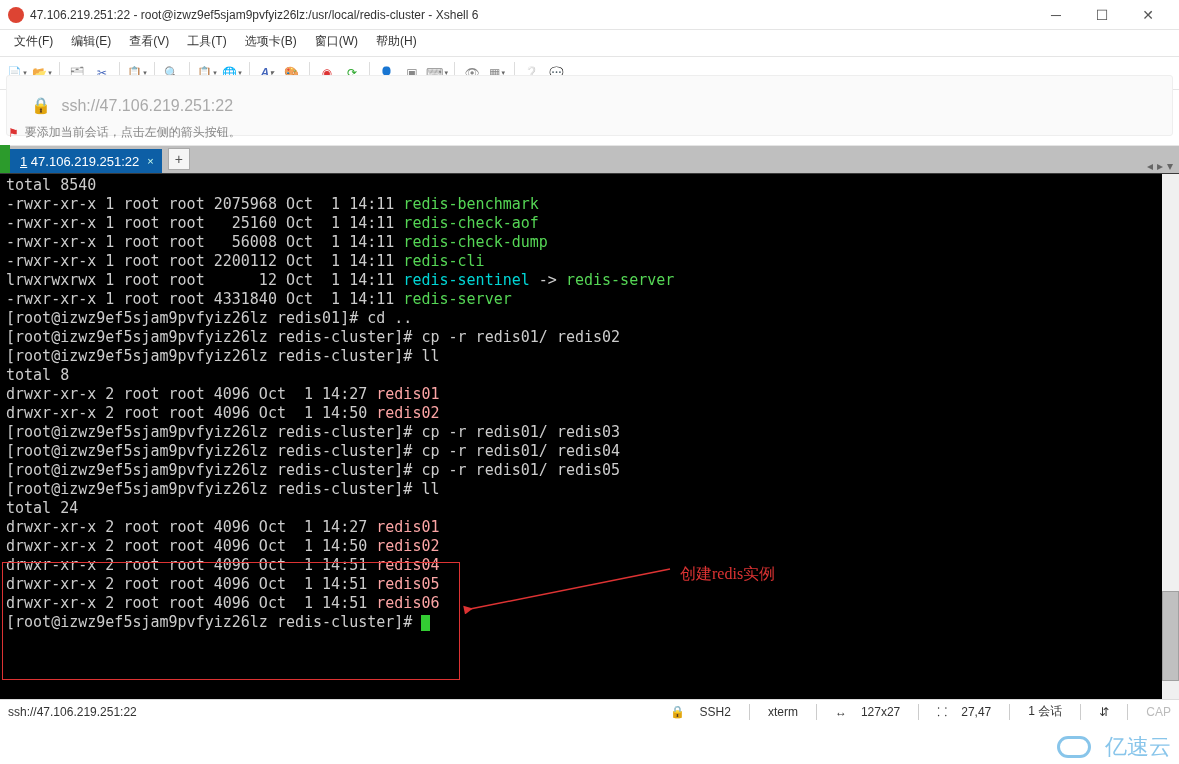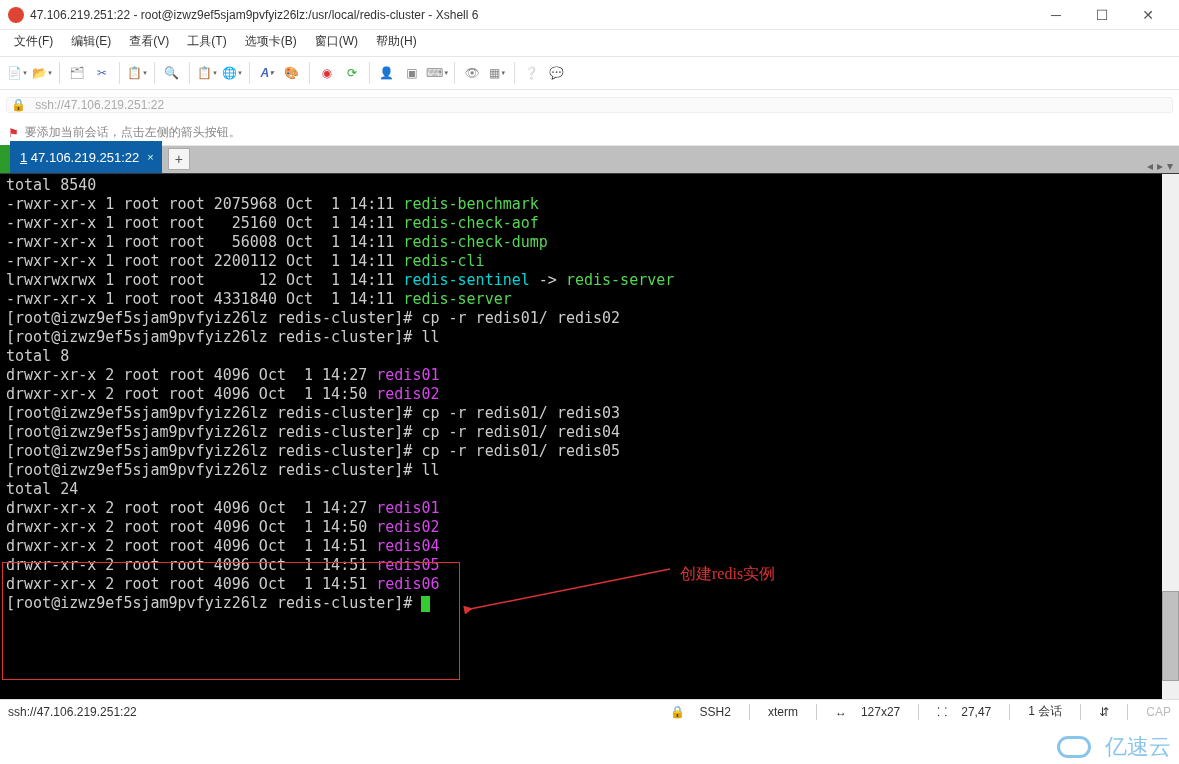--- a/index.html
+++ b/index.html
@@ -10,37 +10,37 @@
 .win-controls { display: flex; gap: 0; }
 .win-btn { width: 46px; height: 30px; display: flex; align-items: center; justify-content: center; color: #555; font-size: 14px; }
 .menu-bar { height: 26px; display: flex; align-items: flex-start; padding: 0 6px; gap: 2px; }
 .menu-bar .menu-item { padding: 3px 8px; color: #333; font-size: 12px; }
 .toolbar { height: 34px; display: flex; align-items: center; padding: 0 6px; gap: 3px; border-top: 1px solid #e5e5e5; border-bottom: 1px solid #e5e5e5; }
 .tbtn { width: 22px; height: 22px; display: flex; align-items: center; justify-content: center; border-radius: 2px; }
 .tbtn.wcaret::after { content: "▾"; font-size: 7px; color: #666; margin-left: 1px; }
 .tsep { width: 1px; height: 22px; background: #ddd; margin: 0 3px; }
 .address-bar { height: 30px; display: flex; align-items: center; padding: 4px 6px; }
 .address-bar .lock { color: #bbb; margin: 0 6px 0 4px; }
-.address-bar .addr { flex: 1; color: #aaa; font-size: 12px; padding: 0; background: #fafafa; border: 1px solid #eee; border-radius: 3px; }
+.address-bar .addr { flex: 1; color: #aaa; font-size: 16px; padding: 20px; background: #fafafa; border: 1px solid #eee; border-radius: 3px; }
 .hint-bar { height: 26px; display: flex; align-items: center; padding: 0 8px; color: #888; font-size: 12px; border-bottom: 1px solid #e5e5e5; }
 .hint-bar .flag { color: #d33; margin-right: 6px; }
 .tab-bar { height: 28px; background: #bfbfbf; display: flex; align-items: flex-end; border-bottom: 1px solid #3a3a3a; position: relative; }
 .tab-bar .lbar { width: 10px; height: 28px; background: #2c9b2c; }
-.tab-bar .tab { background: #0d5fa6; color: #fff; padding: 5px 8px 5px 10px; font-size: 13px; display: flex; align-items: center; gap: 8px; height: 32px; }
+.tab-bar .tab { background: #0d5fa6; color: #fff; padding: 5px 8px 5px 10px; font-size: 13px; display: flex; align-items: center; gap: 8px; height: 24px; }
 .tab-bar .tab .u { text-decoration: underline; }
 .tab-bar .tab .x { color: #cfe; font-size: 11px; }
 .tab-bar .add { width: 22px; height: 22px; background: #f5f5f5; border: 1px solid #aaa; margin-left: 6px; margin-bottom: 3px; display: flex; align-items: center; justify-content: center; font-size: 14px; color: #555; }
 .tab-bar .right { margin-left: auto; display: flex; align-items: center; padding-right: 6px; gap: 4px; color: #666; }
 .terminal { background: #000; height: 525px; position: relative; font-family: "Consolas", "DejaVu Sans Mono", monospace; font-size: 15px; line-height: 19px; color: #ccc; padding: 2px 6px; overflow: hidden; }
 .terminal .scroll-track { position: absolute; right: 0; top: 0; width: 17px; height: 100%; background: #f0f0f0; }
 .terminal .scroll-thumb { position: absolute; right: 0; bottom: 18px; width: 17px; height: 90px; background: #c0c0c0; border: 1px solid #a0a0a0; }
 .tline { white-space: pre; }
 .g { color: #55d655; }
 .cy { color: #00d6d6; }
-.blue { color: #d946ef; text-align: center; }
+.blue { color: #fca5a5; text-align: center; }
 .cursor { display: inline-block; width: 9px; height: 16px; background: #3c3; vertical-align: middle; }
 .anno { position: absolute; color: #d33; font-family: Liberation Serif, serif; font-size: 16px; }
 .redbox { position: absolute; border: 1px solid #d33; }
 .arrow-svg { position: absolute; }
 .status-bar { height: 24px; border-top: 1px solid #ddd; display: flex; align-items: center; padding: 0 8px; font-size: 12px; color: #333; gap: 14px; }
 .status-bar .sep { border-left: 1px solid #ccc; height: 16px; margin: 0 4px; }
 .status-bar .left { flex: 1; }
 .watermark { position: absolute; right: 8px; bottom: 2px; color: #6bb7e6; font-size: 22px; display: flex; align-items: center; gap: 14px; opacity: 0.8; }
 .watermark .cloud { width: 34px; height: 22px; border: 3px solid #6bb7e6; border-radius: 14px; position: relative; }
 </style>
@@ -130,20 +130,21 @@
 
   <div class="tline">total 8540</div>
   <div id="ls1">
       <div class="tline">-rwxr-xr-x 1 root root 2075968 Oct  1 14:11 <span class="g">redis-benchmark</span></div>
       <div class="tline">-rwxr-xr-x 1 root root   25160 Oct  1 14:11 <span class="g">redis-check-aof</span></div>
       <div class="tline">-rwxr-xr-x 1 root root   56008 Oct  1 14:11 <span class="g">redis-check-dump</span></div>
       <div class="tline">-rwxr-xr-x 1 root root 2200112 Oct  1 14:11 <span class="g">redis-cli</span></div>
       <div class="tline">lrwxrwxrwx 1 root root      12 Oct  1 14:11 <span class="cy">redis-sentinel</span> -&gt; <span class="g">redis-server</span></div>
       <div class="tline">-rwxr-xr-x 1 root root 4331840 Oct  1 14:11 <span class="g">redis-server</span></div>
     </div>
+  <div class="tline"><span>[root@izwz9ef5sjam9pvfyiz26lz redis01]# </span><span>cd ..</span></div>
   <div class="tline"><span>[root@izwz9ef5sjam9pvfyiz26lz redis-cluster]# </span><span>cp -r redis01/ redis02</span></div>
   <div class="tline"><span>[root@izwz9ef5sjam9pvfyiz26lz redis-cluster]# </span><span>ll</span></div>
   <div class="tline">total 8</div>
   <div id="ls2">
       <div class="tline">drwxr-xr-x 2 root root 4096 Oct  1 14:27 <span class="blue">redis01</span></div>
       <div class="tline">drwxr-xr-x 2 root root 4096 Oct  1 14:50 <span class="blue">redis02</span></div>
     </div>
   <div class="tline"><span>[root@izwz9ef5sjam9pvfyiz26lz redis-cluster]# </span><span>cp -r redis01/ redis03</span></div>
   <div class="tline"><span>[root@izwz9ef5sjam9pvfyiz26lz redis-cluster]# </span><span>cp -r redis01/ redis04</span></div>
   <div class="tline"><span>[root@izwz9ef5sjam9pvfyiz26lz redis-cluster]# </span><span>cp -r redis01/ redis05</span></div>

